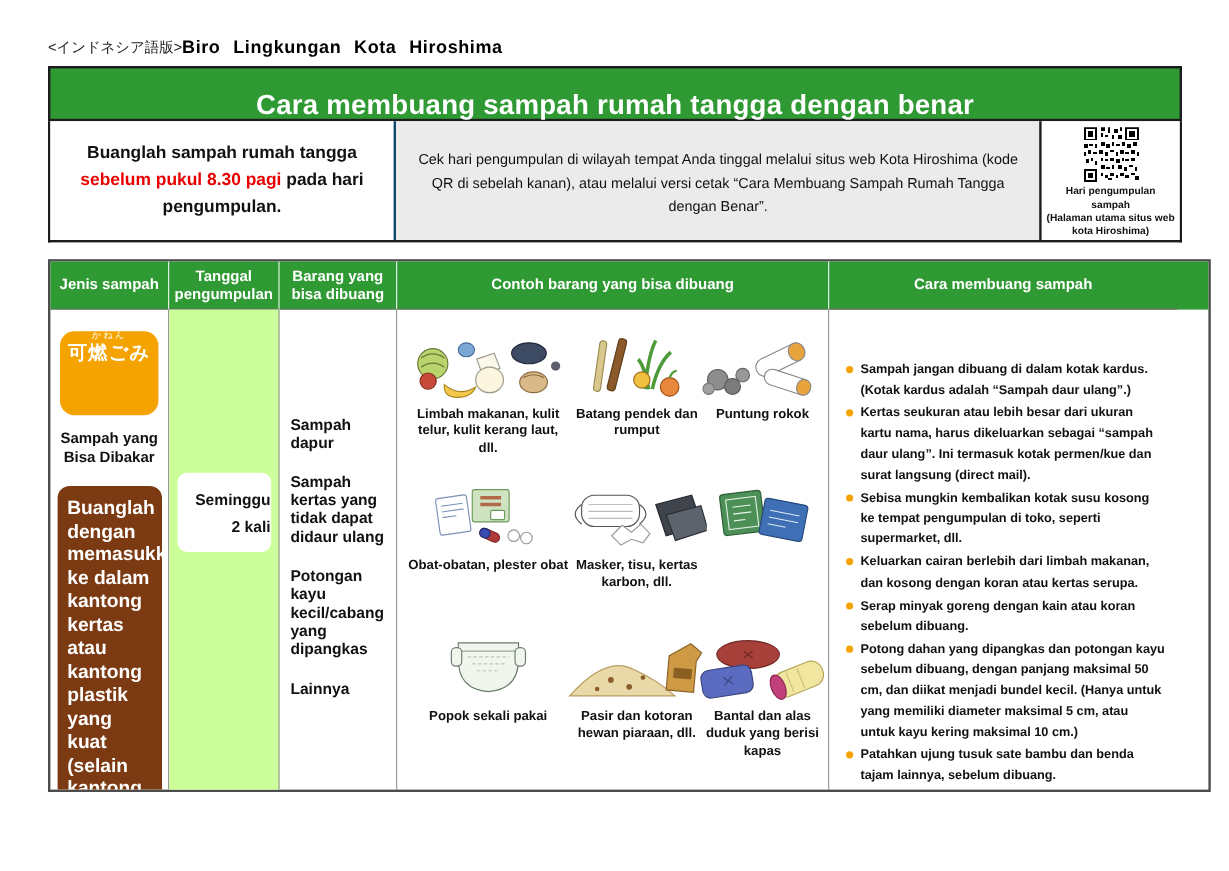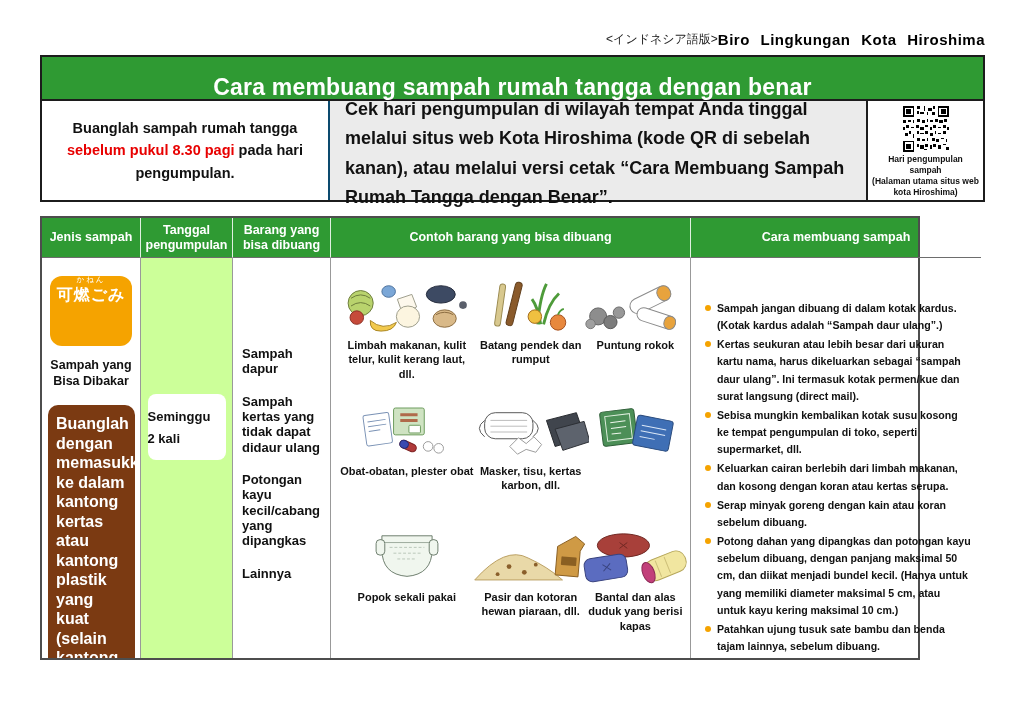--- a/index.html
+++ b/index.html
@@ -1,59 +1,59 @@
 <!DOCTYPE html>
 <html><head>
 <meta charset="utf-8">
 <style>
   * { margin:0; padding:0; box-sizing:border-box; }
   html,body { background:#fff; }
   body { width:1024px; height:726px; font-family:"Liberation Sans", sans-serif; color:#111; overflow:hidden; }
   .page { width:1024px; height:726px; padding:26px 39px 0 40px; background:#fff; }
 
   
-  .topbar { display:flex; justify-content:flex-end; align-items:flex-end; height:22px; margin-bottom:7px; }
+  .topbar { display:flex; justify-content:flex-start; align-items:flex-end; height:22px; margin-bottom:7px; }
   .lang-tag { font-size:12px; color:#222; }
   .bureau { font-size:15px; font-weight:bold; letter-spacing:.5px; word-spacing:6px; color:#000; }
 
   
   .titlebar { background:#2f9a33; border:2px solid #1c1c1c; height:46px; display:flex; align-items:center; justify-content:center; }
   .titlebar h1 { color:#fff; font-size:23px; font-weight:bold; letter-spacing:.2px;margin-top:19px; }
 
   
   .notice { display:flex; border:2px solid #1c1c1c; border-top:none; height:101px; }
   .notice-left { width:288px; border-right:2px solid #0c4a6e; display:flex; align-items:center; justify-content:center; text-align:center; padding:6px 14px; background:#fff; }
   .notice-left p { font-size:14.5px; font-weight:bold; line-height:1.55; }
   .notice-left .hl { color:#e80000; }
   .notice-mid { flex:1; background:#ebebeb; padding:16px 14px 10px 15px; display:flex; align-items:center; }
-  .notice-mid p { font-size:18px; font-weight:bold; line-height:1.62; }
+  .notice-mid p { font-size:12px; font-weight:normal; line-height:1.62;text-align:center; }
   .notice-qr { width:117px; border-left:2px solid #1c1c1c; background:#fff; padding:5px 4px 2px; display:flex; flex-direction:column; align-items:center; }
   .qr { width:56px; height:56px; display:block; }
   .qr-caption { font-size:8.5px; font-weight:bold; text-align:center; line-height:1.3; margin-top:2px; }
 
   
-  .wtable { margin-top:14px; border:2px solid #4d4d4d; width:880px; }
+  .wtable { margin-top:14px; border:2px solid #4d4d4d; width:969px; }
   .thead { display:grid; grid-template-columns:99px 92px 98px 360px 290px; background:#2f9a33; }
   .th { color:#fff; font-size:12.5px; font-weight:bold; text-align:center; display:flex; align-items:center; justify-content:center; padding:3px 4px; line-height:1.2; min-height:40px; border-right:1px solid rgba(255,255,255,.85); border-bottom:1px solid #6d6d6d; }
   .th:last-child { border-right:none; }
   .tbody { display:grid; grid-template-columns:99px 92px 98px 360px 290px; height:400px; }
   .td { border-right:1px solid #999; overflow:hidden; }
   .td:last-child { border-right:none; }
 
   
   .col-type { padding:18px 6px 0; text-align:center; }
   .badge { width:82px; height:70px; margin:0 auto; background:#f5a300; border-radius:12px; display:flex; flex-direction:column; align-items:center; color:#fff; }
   .badge .furi { font-size:7.5px; letter-spacing:2px; line-height:1; margin-bottom:2px; }
   .badge .kanji { font-size:16px; font-weight:bold; letter-spacing:1px; line-height:1.1; }
   .type-label { margin-top:12px; font-size:12.5px; font-weight:bold; line-height:1.25; }
   .bag-note { margin:16px auto 0; width:87px; background:#7b3a12; border-radius:10px; color:#fff; text-align:left; font-size:16px; font-weight:bold; line-height:1.22; padding:9px 7px 12px 8px; }
 
   
   .col-sched { background:#ccff99; display:flex; justify-content:center; }
-  .sched-box { margin-top:136px; background:#fff; border-radius:8px; width:78px; height:66px; display:flex; flex-direction:column; align-items:flex-start; justify-content:center; gap:7px; }
+  .sched-box { margin-top:136px; background:#fff; border-radius:8px; width:78px; height:66px; display:flex; flex-direction:column; align-items:flex-end; justify-content:center; gap:7px; }
   .sched-box span { font-size:13px; font-weight:bold; }
 
   
   .col-allowed { padding:88px 4px 0 9px; }
   .allowed-item { font-size:13px; font-weight:bold; line-height:1.18; margin-bottom:17px; }
 
   
   .col-examples { padding:16px 4px 6px 6px; display:grid; grid-template-columns:40% 31% 29%; grid-template-rows:1fr 1fr 1fr; }
   .ex-cell { display:flex; flex-direction:column; align-items:center; justify-content:flex-start; padding:2px 3px; }
   .ex-icon { height:58px; display:flex; align-items:flex-end; justify-content:center; }

